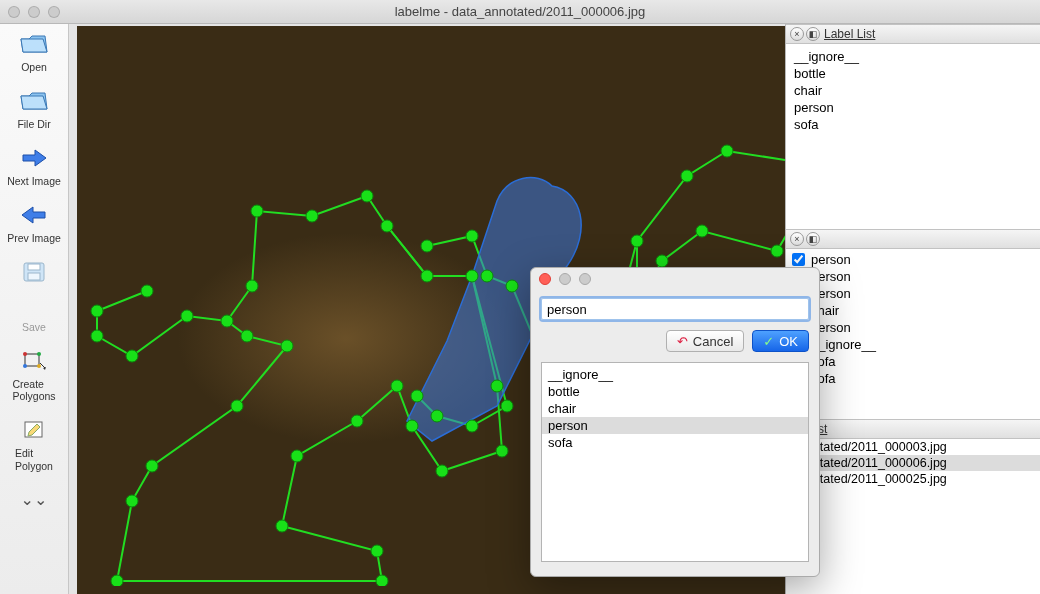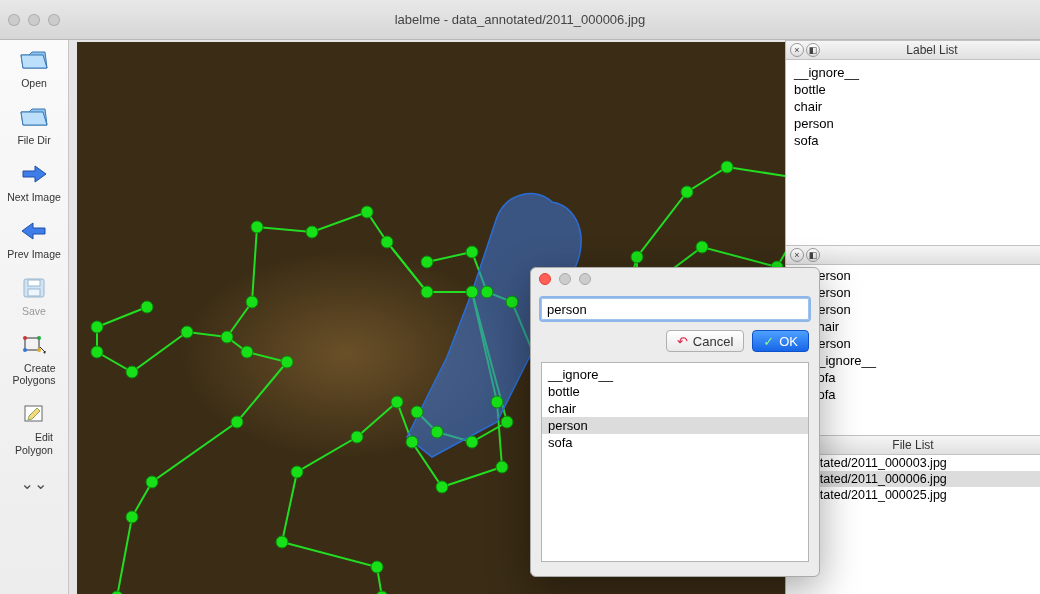--- a/index.html
+++ b/index.html
@@ -1,56 +1,56 @@
 <!DOCTYPE html>
 <html><head>
 <meta charset="utf-8">
 <style>
 * { box-sizing: border-box; margin: 0; padding: 0; font-family: -apple-system, "Helvetica Neue", Arial, sans-serif; }
 body { width: 1040px; height: 594px; background: #f0f0f0; overflow: hidden; position: relative; }
 
 .titlebar {
-  height: 40px; background: linear-gradient(#e8e8e8,#d6d6d6);
+  height: 24px; background: linear-gradient(#e8e8e8,#d6d6d6);
   border-bottom: 1px solid #b8b8b8;
   display:flex; align-items:center; font-size:13px; color:#444;
   padding-left:8px; position:relative;
 }
 .traffic { display:flex; gap:8px; align-items:center; }
 .dot { width:12px; height:12px; border-radius:50%; border:1px solid rgba(0,0,0,.15); background:#ccc;}
 .titlebar .title { position:absolute; left:0; right:0; text-align:center; pointer-events:none;}
 
 .main { display:flex; height:570px; }
 .toolbar {
   width:69px; background: linear-gradient(#fafafa,#ececec);
   border-right:1px solid #c6c6c6; display:flex; flex-direction:column;
   align-items:center; padding-top:6px;
 }
 .tool { display:flex; flex-direction:column; align-items:center;
-  margin-bottom:14px; font-size:10.5px; color:#333; cursor:pointer; text-align:right; line-height:1.15;}
-.tool.disabled { color:#999; }
+  margin-bottom:14px; font-size:10.5px; color:#333; cursor:pointer; text-align:left; line-height:1.15;}
+.tool.disabled { color:#999;gap:32px; }
 .tool .icon { width:32px; height:28px; margin-bottom:3px; display:flex; align-items:center; justify-content:center;}
 .chev { margin-top:4px; font-size:16px; color:#555;}
 
 .canvas { flex:1; background:#e5e5e5; position:relative; overflow:hidden; }
 .imgbg { position:absolute; left:8px; top:2px; right:0; bottom:0;
   background:
     radial-gradient(ellipse 240px 150px at 38% 55%, #6a5028 0%, #3a2c15 70%),
     linear-gradient(140deg, #6c542f 0%, #3b2a14 35%, #1e160a 60%, #4a3218 100%);
 }
 .poly { position:absolute; left:8px; top:2px; }
 
 .right { width:255px; display:flex; flex-direction:column; background:#fff; border-left:1px solid #b8b8b8;}
 .panel-hdr { height:20px; background:linear-gradient(#f5f5f5,#e0e0e0);
   border-top:1px solid #c2c2c2; border-bottom:1px solid #c2c2c2;
   display:flex; align-items:center; font-size:12px; color:#333;}
 .panel-hdr .ctl { display:flex; gap:2px; padding:0 4px;}
 .cbtn { width:14px; height:14px; border-radius:50%;
   background:linear-gradient(#fff,#ddd); border:1px solid #999;
   font-size:9px; line-height:12px; text-align:center; color:#444;}
-.panel-hdr .ttl { flex:1; text-align:center; font-size:12px;}
+.panel-hdr .ttl { flex:1; text-align:left; font-size:12px;text-decoration:underline;}
 .label-list { flex:0 0 185px; overflow:auto; font-size:13px; padding:4px 8px; background:#fff;}
 .label-list div { line-height:17px;}
 .poly-panel { flex:0 0 170px; overflow:hidden; }
 .poly-list { font-size:13px; padding:2px 4px;}
 .poly-item { display:flex; align-items:center; height:17px; gap:6px; padding-left:2px;}
 .poly-item input { width:13px; height:13px;}
 .file-panel { flex:1; overflow:hidden;}
 .file-list { font-size:12.5px;}
 .file-list div { padding:1px 6px;}
 .file-list .sel { background:#dcdcdc;}

